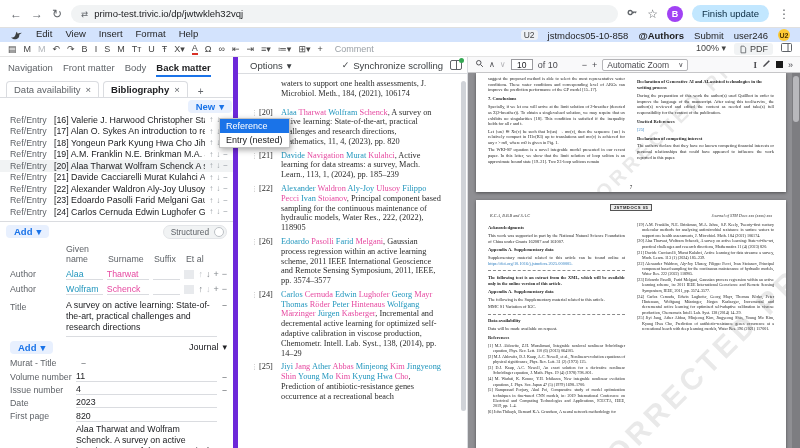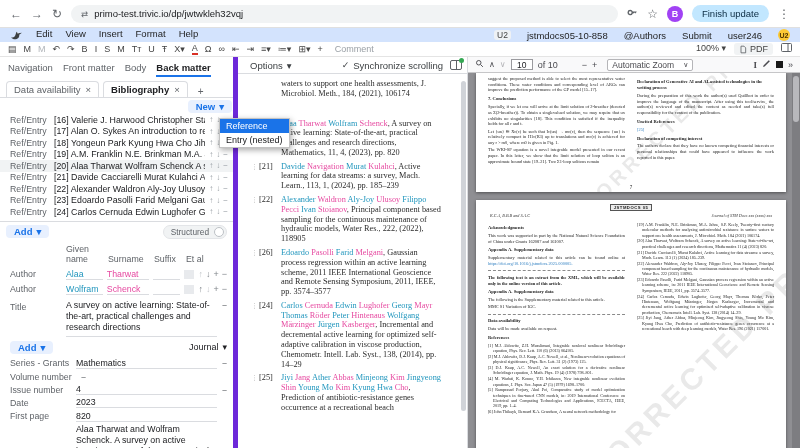--- a/index.html
+++ b/index.html
@@ -9,23 +9,23 @@
 .browser{height:28px;display:flex;align-items:center;padding:0 10px;gap:9px;background:#fff;border-bottom:1px solid #e0e0e0}
 .nav-ic{color:#5f6368;font-size:12px;line-height:1}
 .url{flex:1;max-width:580px;height:18px;background:#f1f3f4;border-radius:9px;display:flex;align-items:center;padding:0 10px;gap:6px;font-size:9.5px;color:#202124}
 .swap{color:#5f6368;font-size:8.5px}
 .browser-right{display:flex;align-items:center;gap:9px;margin-left:auto}
 .avatar-b{width:16px;height:16px;border-radius:50%;background:#a142f4;color:#fff;font-size:9px;display:flex;align-items:center;justify-content:center;font-weight:bold}
 .finish{background:#c2e7ff;color:#0b2b42;padding:3px 10px;border-radius:11px;font-size:9.5px}
 
 .menubar{height:14px;background:#d3e3fd;display:flex;padding:0 10px;gap:13px;font-size:9.5px;color:#1f1f1f}
 .menubar .logo{display:flex;align-items:center}
-.menubar-right{margin-left:auto;display:flex;align-items:center;gap:16px}
+.menubar-right{margin-left:auto;display:flex;align-items:center;gap:10px}
 .badge-u2{background:#eef1f5;border-radius:3px;padding:0 3px;font-size:8.5px;color:#444}
-.authors-b{font-weight:normal}
+.authors-b{font-weight:bold}
 .yellow-av{width:12px;height:12px;border-radius:50%;background:#fcc934;font-size:7px;display:flex;align-items:center;justify-content:center;color:#4d3400;font-weight:bold}
 
 .toolbar{height:15px;display:flex;align-items:center;gap:6px;padding:0 8px;border-bottom:1px solid #e4e4e4;font-size:9px;color:#444}
 .tb-icons{display:flex;gap:7px;align-items:center}
 .tb-icon{line-height:1;cursor:default}
 .tb-icon[data-name="text-color-icon"]{border-bottom:2px solid #d93025}
 .tb-icon.dim{color:#b0b4b9}
 .comment{color:#9aa0a6;margin-left:6px}
 .tb-right{margin-left:auto;display:flex;gap:8px;align-items:flex-start;color:#444}
 .pdf-pill{background:#f1f3f4;border-radius:3px;padding:1px 5px;display:flex;gap:3px;align-items:center}
@@ -77,35 +77,35 @@
 
 .middle{width:230px;border-right:1px solid #dadce0;display:flex;flex-direction:column;position:relative;background:#fff}
 .mp-header{height:17px;border-bottom:1px solid #dadce0;display:flex;align-items:center;padding:0 5px 0 12px;font-size:9.5px;color:#3c4043;flex:none}
 .mp-opt{display:flex;gap:4px;align-items:center}
 .mp-sync{margin-left:auto;display:flex;align-items:center;gap:4px}
 .chk{color:#3c4043;font-size:9px}
 .cmp-icon{width:12px;height:10px;border:1px solid #5f6368;border-radius:2px;margin-left:7px;position:relative}
 .cmp-icon .bar{position:absolute;left:5px;top:0;bottom:0;width:1px;background:#5f6368}
 .gdot{position:absolute;right:-3px;top:-3px;width:5px;height:5px;background:#34a853;border-radius:50%}
 .mp-body{flex:1;overflow:hidden;font-family:"Liberation Serif",serif;font-size:8.3px;line-height:1.18;color:#2c2c2c;padding:5px 24px 0 13px}
-.mp-intro{margin-left:30px;margin-bottom:20px}
+.mp-intro{margin-left:30px;margin-bottom:9px}
 .mp-entry{display:flex;margin-bottom:4px}
 .mp-handle{width:8px;color:#b5b5b5;font-size:7px;padding-top:1px;flex:none}
 .mp-num{width:22px;flex:none}
 .mp-text{flex:1}
 .g{color:#2196bd}
 .s{color:#e649a0}
 .mp-thumb{position:absolute;right:1px;top:24px;width:5px;height:330px;background:#d0d3d8;border-radius:3px}
 
 .right{flex:1;display:flex;flex-direction:column;position:relative;min-width:0}
 .pdf-bar{height:16px;background:#f9f9fa;border-bottom:1px solid #c6c6c8;display:flex;align-items:center;gap:5px;padding:0 7px;font-size:9px;color:#4a4a4f;flex:none}
 .pch{font-size:8px;color:#4a4a4f}
 .pch.dim{color:#b4b4b8}
 .pg-input{width:22px;height:11px;border:1px solid #9a9a9e;background:#fff;font-size:8.5px;text-align:center;font-family:"Liberation Sans",sans-serif;color:#202124;padding:0}
-.zoom-sel{display:flex;align-items:center;gap:9px;border:1px solid #b5b5b8;background:#fff;padding:0 4px;height:12px;font-size:8.5px;margin-left:5px;border-radius:2px}
+.zoom-sel{display:flex;align-items:center;gap:9px;border:1px solid #b5b5b8;background:#fff;padding:0 4px;height:12px;font-size:8.5px;border-radius:2px}
 .pdf-bar .grow{flex:1}
 .blacksq{width:7px;height:7px;background:#1a1a1a}
 .viewer{flex:1;background:#8f8f93;position:relative;overflow:hidden}
 .pg{position:absolute;left:8px;right:14px;background:#fff;box-shadow:0 1px 3px rgba(0,0,0,.45);overflow:hidden}
 .pg1{top:0;height:119px;padding:3px 12px 8px}
 .cols{display:flex;gap:12px}
 .pgcol{flex:1;font-family:"Liberation Serif",serif;font-size:4.4px;line-height:1.3;color:#1c1c1c;text-align:justify;min-width:0}
 .pdf-h{font-weight:bold;margin:3px 0 2px;font-size:4.6px;text-align:left}
 .pdf-p{margin-bottom:1.5px}
 .pdf-p.b{font-weight:bold}
@@ -378,26 +378,26 @@
             <span>Add</span>
             <span>▾</span>
           </span>
         <span class="journal" data-name="entry-type-select">
             <span>Journal</span>
             <span>▾</span>
           </span>
       </div>
       <div id="lp-fields">
           <div class="frow" data-name="field-row">
-            <span class="flabel" data-name="field-label">Series - Grants</span>
-            <span class="fval" data-name="field-value">Mathematics</span>
+            <span class="flabel" data-name="field-label">Murat - Title</span>
             <span class="rm" data-name="remove-icon">−</span>
           </div>
           <div class="frow" data-name="field-row">
             <span class="flabel" data-name="field-label">Volume number</span>
+            <span class="fval" data-name="field-value">11</span>
             <span class="rm" data-name="remove-icon">−</span>
           </div>
           <div class="frow" data-name="field-row">
             <span class="flabel" data-name="field-label">Issue number</span>
             <span class="fval" data-name="field-value">4</span>
             <span class="rm" data-name="remove-icon">−</span>
           </div>
           <div class="frow" data-name="field-row">
             <span class="flabel" data-name="field-label">Date</span>
             <span class="fval" data-name="field-value">2023</span>

